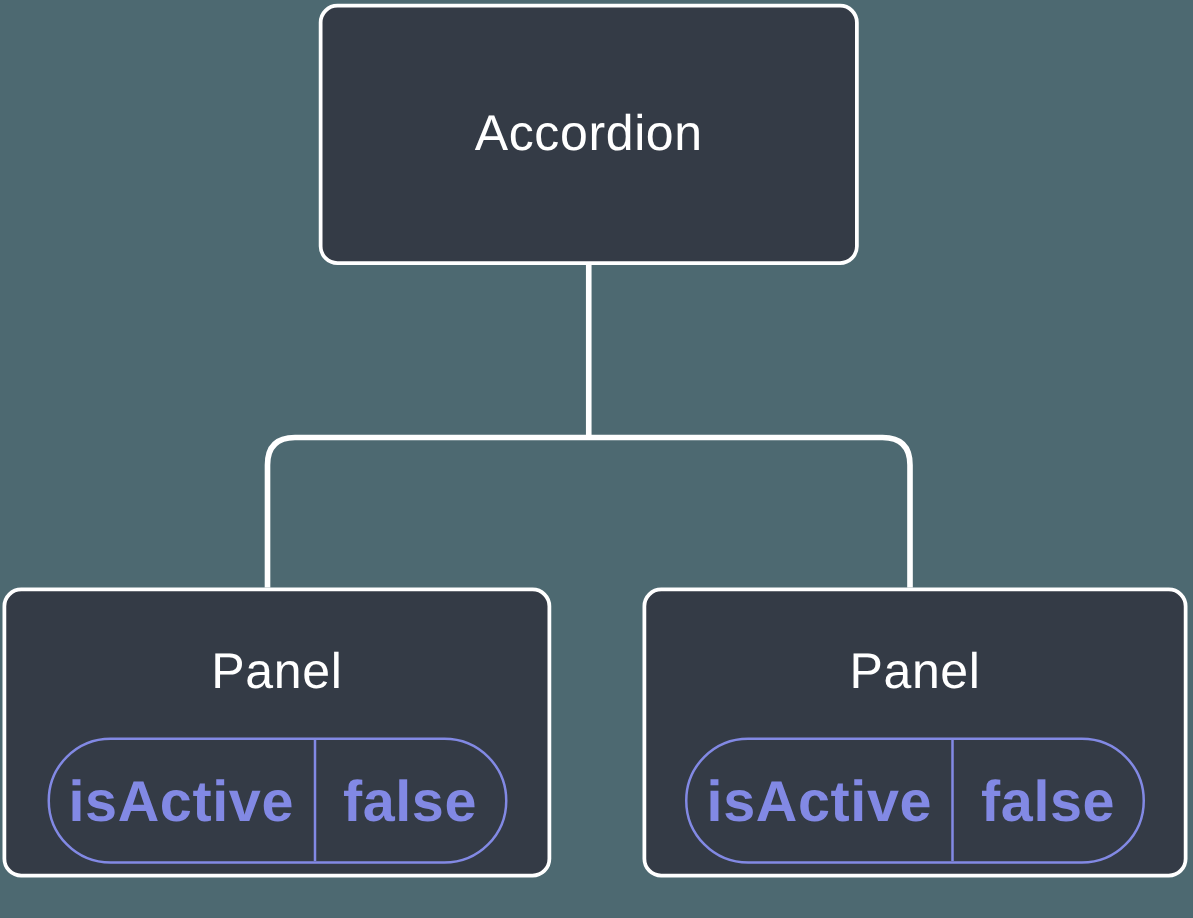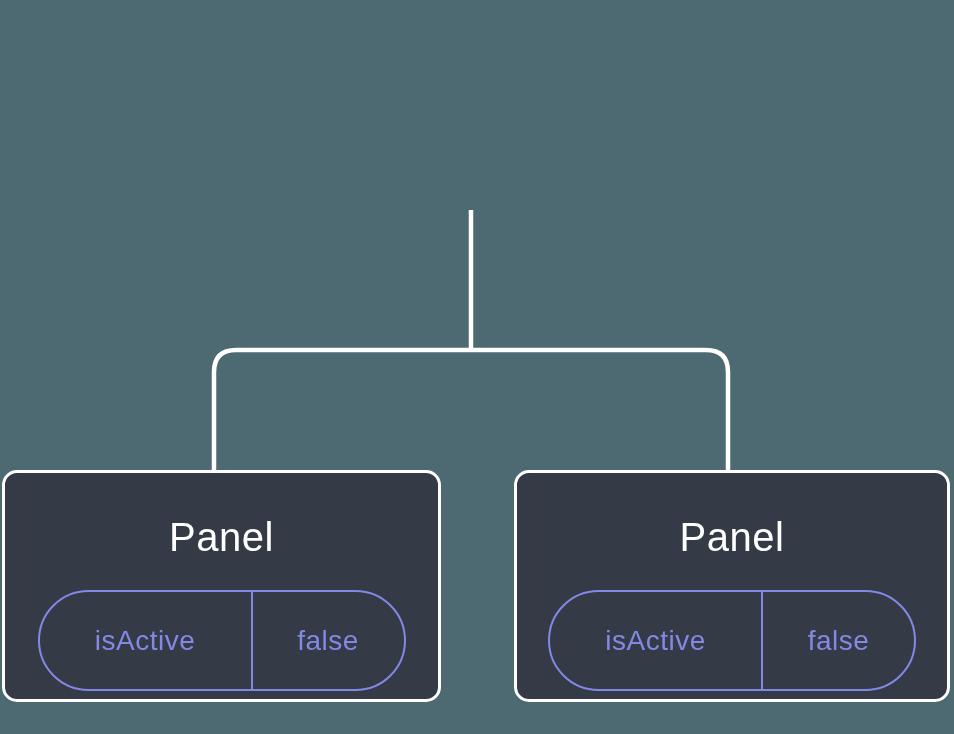--- a/index.html
+++ b/index.html
@@ -72,41 +72,45 @@
     border-radius: 51px;
     display: flex;
     align-items: stretch;
     overflow: hidden;
   }
   .state-cell {
     display: flex;
     align-items: center;
     justify-content: center;
     color: var(--accent);
-    font-size: 28px;
+    font-size: 46px;
     letter-spacing: 0.5px;
+    font-weight: bold;
   }
   .state-cell.key {
     flex: 0 0 213px;
     border-right: 2.5px solid var(--accent);
   }
   .state-cell.value {
     flex: 1 1 auto;
   }
 </style>
 </head>
 <body>
 
 <div class="canvas">
 
   <svg class="connector-svg" viewBox="0 0 954 734" xmlns="http://www.w3.org/2000/svg">
     <path d="M 471 210 L 471 350" fill="none" stroke="#ffffff" stroke-width="4.5"></path>
     <path d="M 214 470 L 214 372 Q 214 350 236 350 L 706 350 Q 728 350 728 372 L 728 470" fill="none" stroke="#ffffff" stroke-width="4.5"></path>
   </svg>
 
+  <div class="node node-root">
+    <div class="node-label">Accordion</div>
+  </div>
 
   <div class="node node-panel left">
     <div class="panel-title">Panel</div>
     <div class="state-pill">
       <div class="state-cell key">isActive</div>
       <div class="state-cell value">false</div>
     </div>
   </div>
 
   <div class="node node-panel right">

